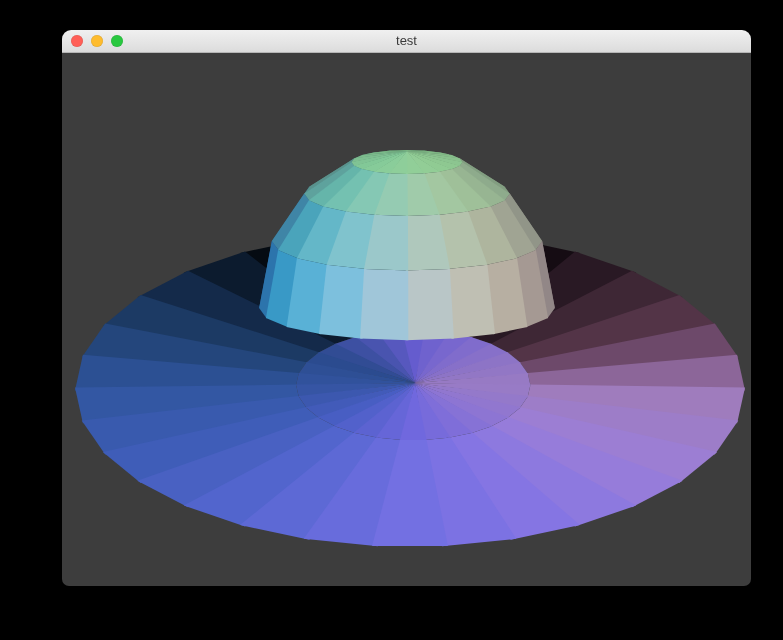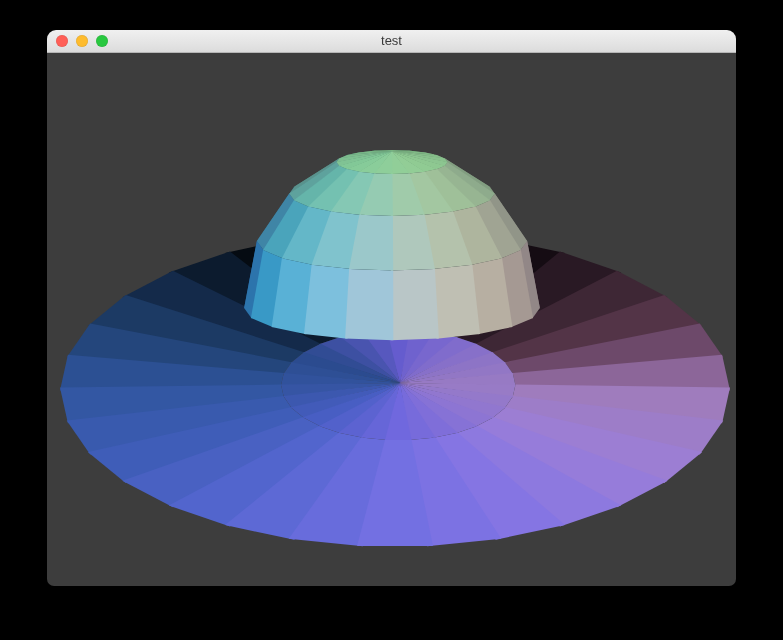--- a/index.html
+++ b/index.html
@@ -3,21 +3,21 @@
 <meta charset="utf-8">
 <style>
   html,body{margin:0;padding:0;}
   body{
     width:783px;height:640px;
     background:var(--page-bg,#000);
     position:relative;overflow:hidden;
     font-family:"Liberation Sans",sans-serif;
   }
   .window{
-    position:absolute;left:47px;top:30px;width:689px;height:556px;
+    position:absolute;left:62px;top:30px;width:689px;height:556px;
     border-radius:9px 9px 7px 7px;overflow:hidden;
     box-shadow:0 20px 45px rgba(0,0,0,.65);
   }
   .titlebar{
     height:22px;
     background:linear-gradient(var(--tb1,#efefef),var(--tb2,#dcdcdc));
     border-bottom:1px solid var(--tbb,#b9b9b9);
     position:relative;display:flex;align-items:center;justify-content:center;
   }
   .title{font-size:13px;color:var(--title-color,#3a3a3a);line-height:22px;}

